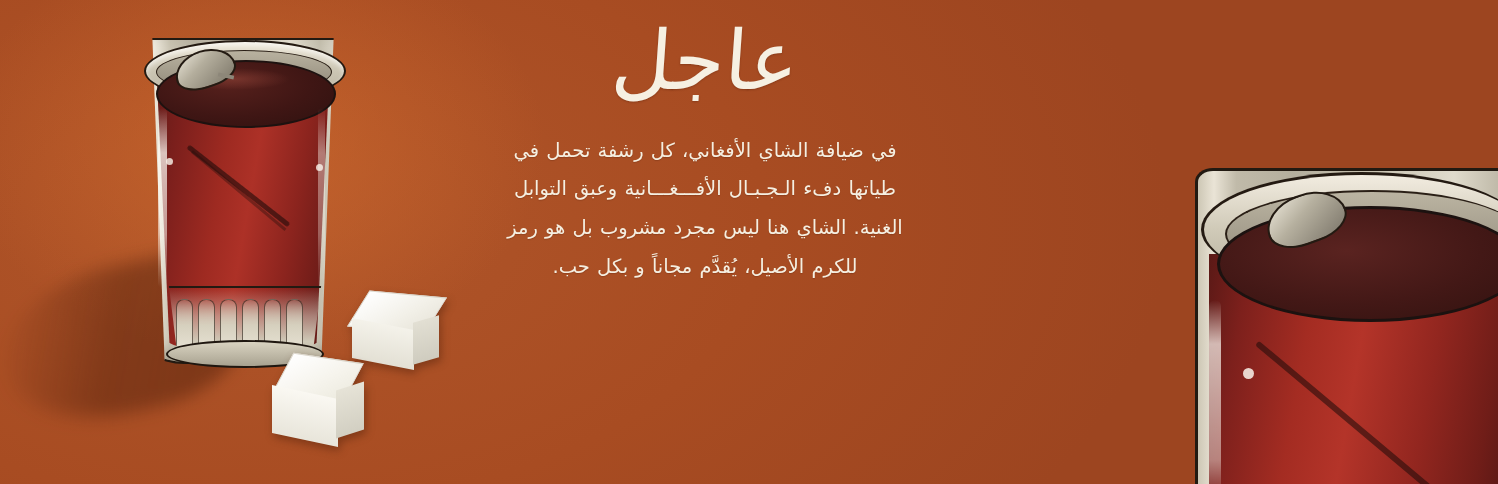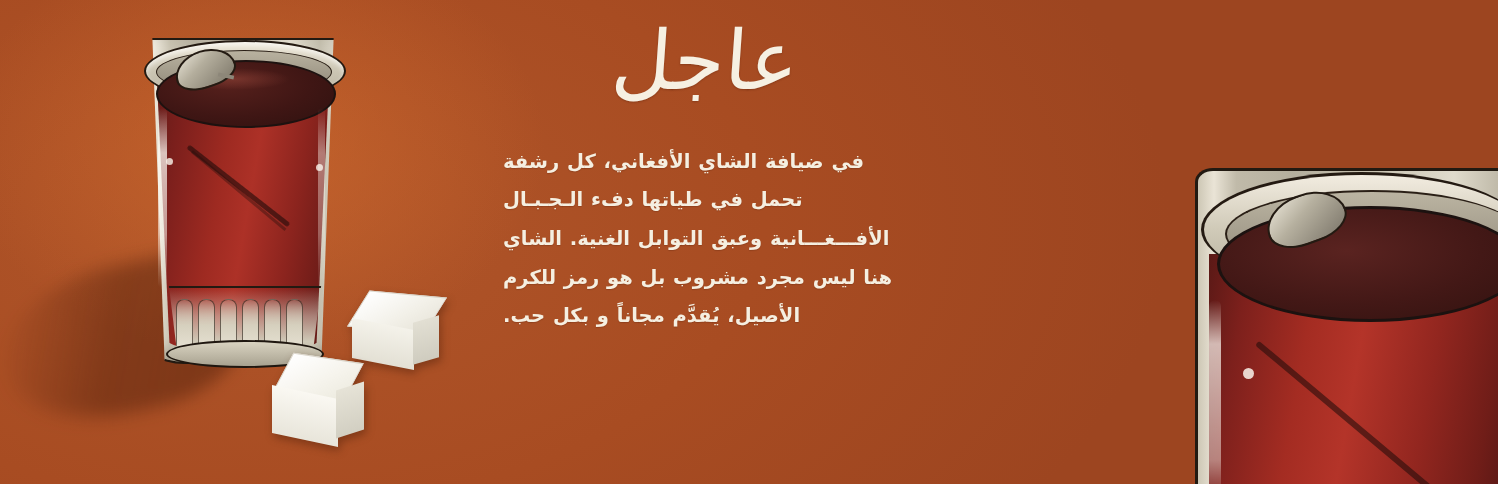--- a/index.html
+++ b/index.html
@@ -399,28 +399,28 @@
     color: #f6f0e2;
     font-family: "DejaVu Sans", "Liberation Sans", sans-serif;
     font-size: 82px;
     line-height: 1.35;
     font-weight: 400;
     letter-spacing: 0;
     text-shadow: 0 1px 2px rgba(70,24,8,0.30);
     transform: skewX(-4deg);
   }
   .body-copy {
-    margin-top: 26px;
+    margin-top: 15px;
     width: 404px;
     color: #f5efe1;
     font-family: "DejaVu Sans", "Liberation Sans", sans-serif;
     font-size: 19.5px;
     line-height: 1.98;
-    font-weight: 700;
-    text-align: left;
+    font-weight: 400;
+    text-align: center;
     word-spacing: 1px;
     text-shadow: 0 1px 1px rgba(70,24,8,0.22);
   }
 </style>
 </head>
 <body>
 
 <div id="banner">
 
   <div class="bg-base"></div>

